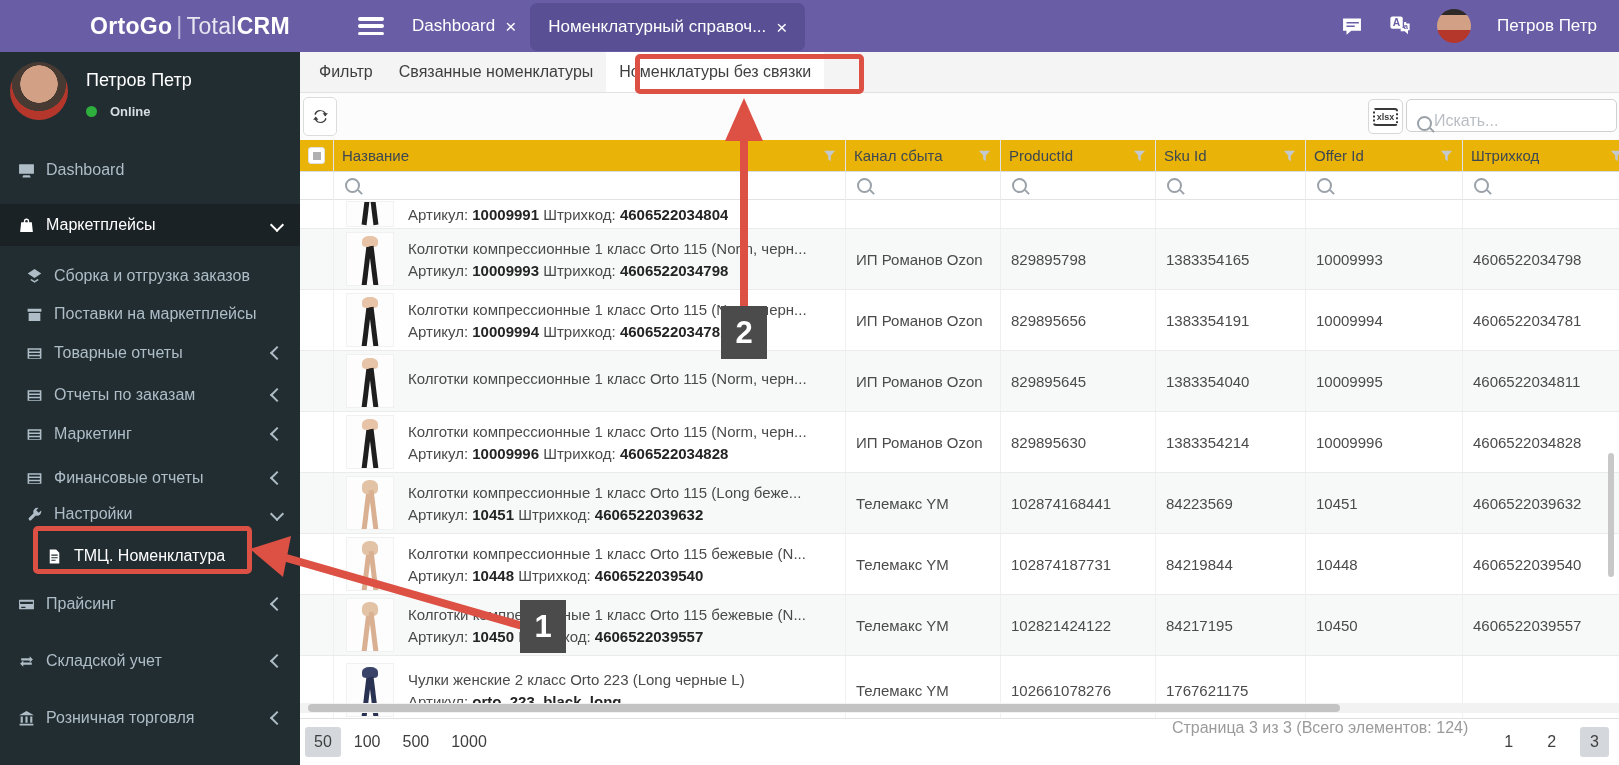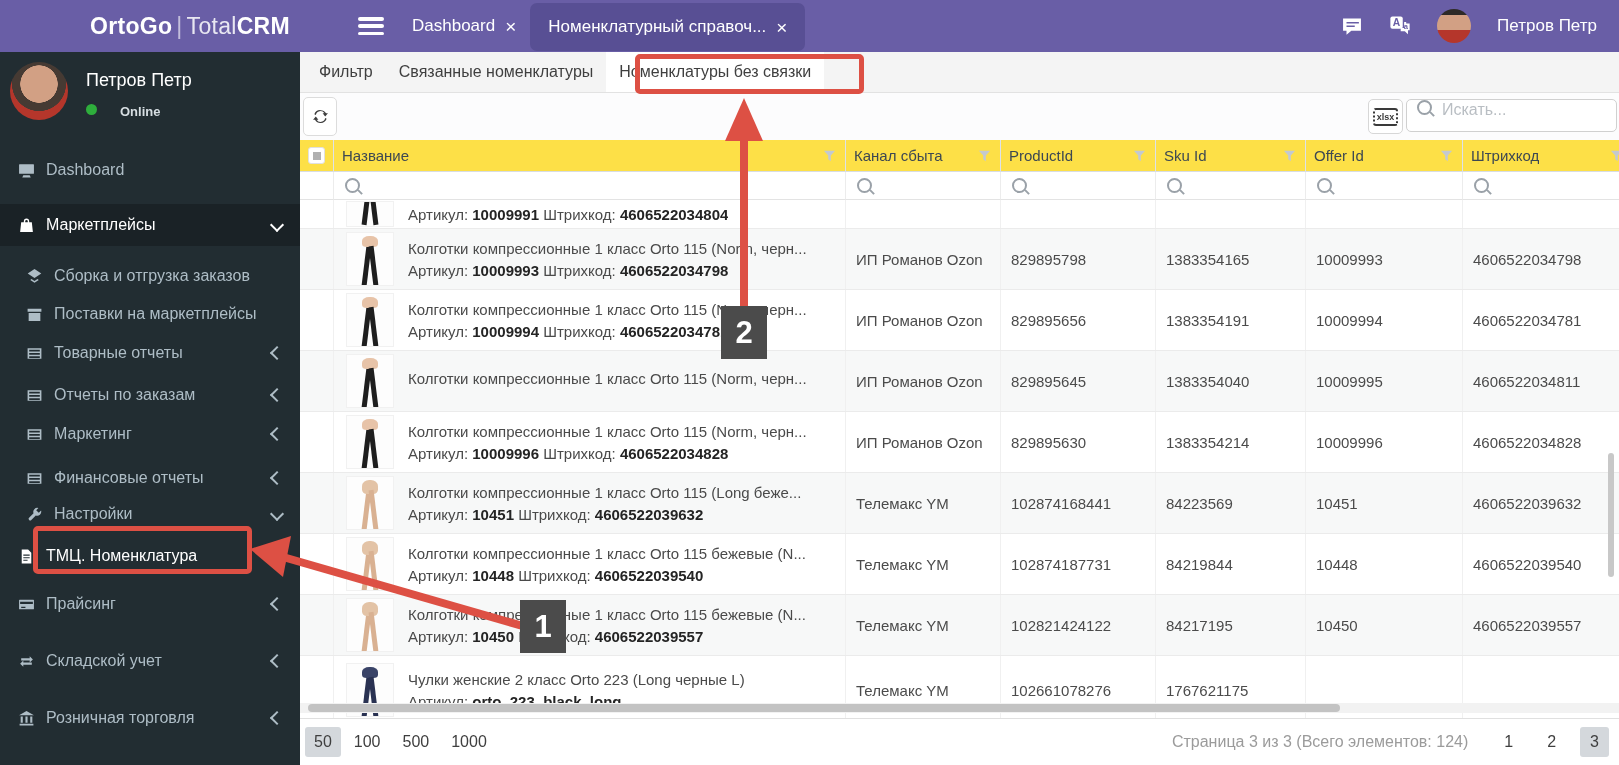--- a/index.html
+++ b/index.html
@@ -22,59 +22,59 @@
   .hd-ic{width:22px;height:22px;color:#fff;cursor:pointer;}
   .hd-avatar{width:34px;height:34px;border-radius:50%;flex:none;
     background:linear-gradient(#2e2a28 0 18%,#d2a084 18% 62%,#b5362b 62% 100%);}
   .hd-user{font-size:17px;}
 
   
   .sidebar{position:absolute;left:0;top:52px;width:300px;height:713px;background:#222d32;z-index:5;}
   .sd-avatar{position:absolute;left:10px;top:10px;width:58px;height:58px;border-radius:50%;
     background:radial-gradient(circle at 50% 38%,#d2a084 0 40%,#463a33 41% 58%,#b5362b 59% 100%);}
   .sd-name{position:absolute;left:86px;top:18px;color:#fff;font-size:18px;}
-  .sd-status{position:absolute;left:86px;top:52px;display:flex;align-items:flex-start;gap:23px;color:#d7dee2;font-size:13px;font-weight:bold;}
+  .sd-status{position:absolute;left:86px;top:52px;display:flex;align-items:center;gap:13px;color:#d7dee2;font-size:13px;font-weight:bold;}
   .dot{width:11px;height:11px;border-radius:50%;background:#2eae3c;}
   .sitem{position:absolute;left:0;width:300px;height:40px;display:flex;align-items:center;gap:11px;
     padding:0 18px;box-sizing:border-box;color:#aebdc6;font-size:16px;cursor:pointer;}
   .sitem .ic{width:17px;height:17px;flex:none;}
   .sitem .chev{margin-left:auto;}
   .sitem.lvl1{padding-left:26px;}
   .sitem.sec-active{background:#1a2226;color:#fff;height:42px;}
-  .sitem.sub-active{color:#fff;}
+  .sitem.sub-active{color:#fff;margin-left:28px;}
   .chev{width:8px;height:8px;border-right:2px solid currentColor;border-bottom:2px solid currentColor;display:inline-block;flex:none;}
   .chev.left{transform:rotate(135deg);}
   .chev.down{transform:rotate(45deg);}
 
   
   .content{position:absolute;left:300px;top:52px;width:1319px;height:713px;background:#fff;overflow:hidden;}
   .ctabs{position:absolute;left:0;top:0;width:100%;height:41px;background:#f4f4f4;border-bottom:1px solid #e2e2e2;
     display:flex;align-items:stretch;padding-left:6px;box-sizing:border-box;}
   .ctab{padding:0 13px;display:flex;align-items:center;font-size:16px;color:#3f3f3f;cursor:pointer;}
   .ctab.active{background:#fff;}
   .toolbar{position:absolute;left:0;top:41px;width:100%;height:47px;background:#fcfcfd;}
   .btn-refresh{position:absolute;left:3px;top:4px;width:32px;height:37px;background:#fff;border:1px solid #dcdcdc;border-radius:5px;
     display:flex;align-items:center;justify-content:center;color:#3c3c3c;cursor:pointer;}
   .btn-refresh .ic{width:17px;height:17px;}
   .btn-xlsx{position:absolute;left:1068px;top:6px;width:33px;height:33px;background:#fff;border:1px solid #d7d7d7;border-radius:5px;
     display:flex;align-items:center;justify-content:center;cursor:pointer;}
   .xlsx-glyph{font-size:9px;font-weight:bold;color:#3a3a3a;border:2px solid #3a3a3a;border-left-style:dotted;border-right-style:dotted;
     padding:2px 2px;border-radius:3px;letter-spacing:0;}
   .search{position:absolute;left:1106px;top:6px;width:211px;height:33px;background:#fff;border:1px solid #d0d0d0;border-radius:5px;
-    display:flex;align-items:flex-start;gap:8px;padding:0 10px;box-sizing:border-box;}
+    display:flex;align-items:flex-end;padding:0 10px;box-sizing:border-box;}
   .search input{border:0;outline:0;width:100%;font-size:16px;color:#555;font-family:inherit;background:transparent;}
   .search input::placeholder{color:#b9bec3;}
   .mag{width:11px;height:11px;border:2px solid #9aa1a8;border-radius:50%;position:relative;display:inline-block;flex:none;}
   .mag:after{content:"";position:absolute;width:2px;height:6px;background:#9aa1a8;transform:rotate(-45deg);right:-3px;bottom:-4px;}
 
   
   .grid{display:grid;grid-template-columns:34px 512px 155px 155px 150px 157px 170px;}
   .table-area{position:absolute;left:0;top:88px;width:100%;}
   .thead{height:32px;}
-  .th{background:#fde047;border-right:1px solid #dde2e8;border-bottom:1px solid #d8dde3;display:flex;align-items:center;
+  .th{background:#eab308;border-right:1px solid #dde2e8;border-bottom:1px solid #d8dde3;display:flex;align-items:center;
     padding:0 8px;font-size:15px;color:#3d4852;}
   .th .funnel{margin-left:auto;width:15px;height:15px;color:#c3c9cf;cursor:pointer;flex:none;}
   .th-check{justify-content:center;}
   .sq{width:15px;height:15px;background:#fff;border:1px solid #e0e0e0;border-radius:3px;display:flex;align-items:center;justify-content:center;}
   .sq i{width:8px;height:8px;background:#b0b0b0;display:block;}
   .tfilter{height:28px;}
   .tf{background:#fff;border-right:1px solid #ececec;border-bottom:1px solid #e3e3e3;display:flex;align-items:center;padding-left:11px;}
   .rows{position:absolute;left:0;top:60px;width:100%;height:578px;overflow:hidden;}
   .trow{height:60px;border-bottom:1px solid #ebebeb;background:#fff;cursor:pointer;}
   .trow.alt{background:#f7f8f8;}
@@ -98,21 +98,21 @@
   .trow.partial .thumb{height:24px;}
   .trow.partial .thumb:before,.trow.partial .thumb:after{top:-17px;}
 
   
   .hscroll{position:absolute;left:0;top:651px;width:100%;height:10px;background:#f2f2f2;z-index:6;}
   .hscroll .thumb-h{position:absolute;left:8px;top:1px;width:1032px;height:8px;background:#c3c3c3;border-radius:4px;}
   .vthumb{position:absolute;left:1308px;top:401px;width:6px;height:124px;background:#c8c8c8;border-radius:3px;z-index:6;}
 
   
   .pager{position:absolute;left:0;top:666px;width:100%;height:47px;background:#fff;border-top:1px solid #e0e0e0;
-    display:flex;align-items:center;padding:0 10px 0 5px;box-sizing:border-box;font-size:16px;color:#3f3f3f;}
+    display:flex;padding:0 10px 0 5px;box-sizing:border-box;font-size:16px;color:#3f3f3f;}
   .psize{display:flex;gap:4px;align-items:center;}
   .pbtn{padding:6px 9px;border-radius:3px;cursor:pointer;}
   .pbtn.active{background:#d4d8dc;}
   .pinfo{margin-left:auto;color:#9b9b9b;margin-right:26px;}
   .ppages{display:flex;gap:14px;align-items:center;}
   .ppage{padding:6px 10px;border-radius:3px;cursor:pointer;}
   .ppage.active{background:#d4d8dc;}
 
   
   .ann-box{position:absolute;border:5px solid #dd5044;border-radius:5px;box-sizing:border-box;z-index:58;pointer-events:none;}

